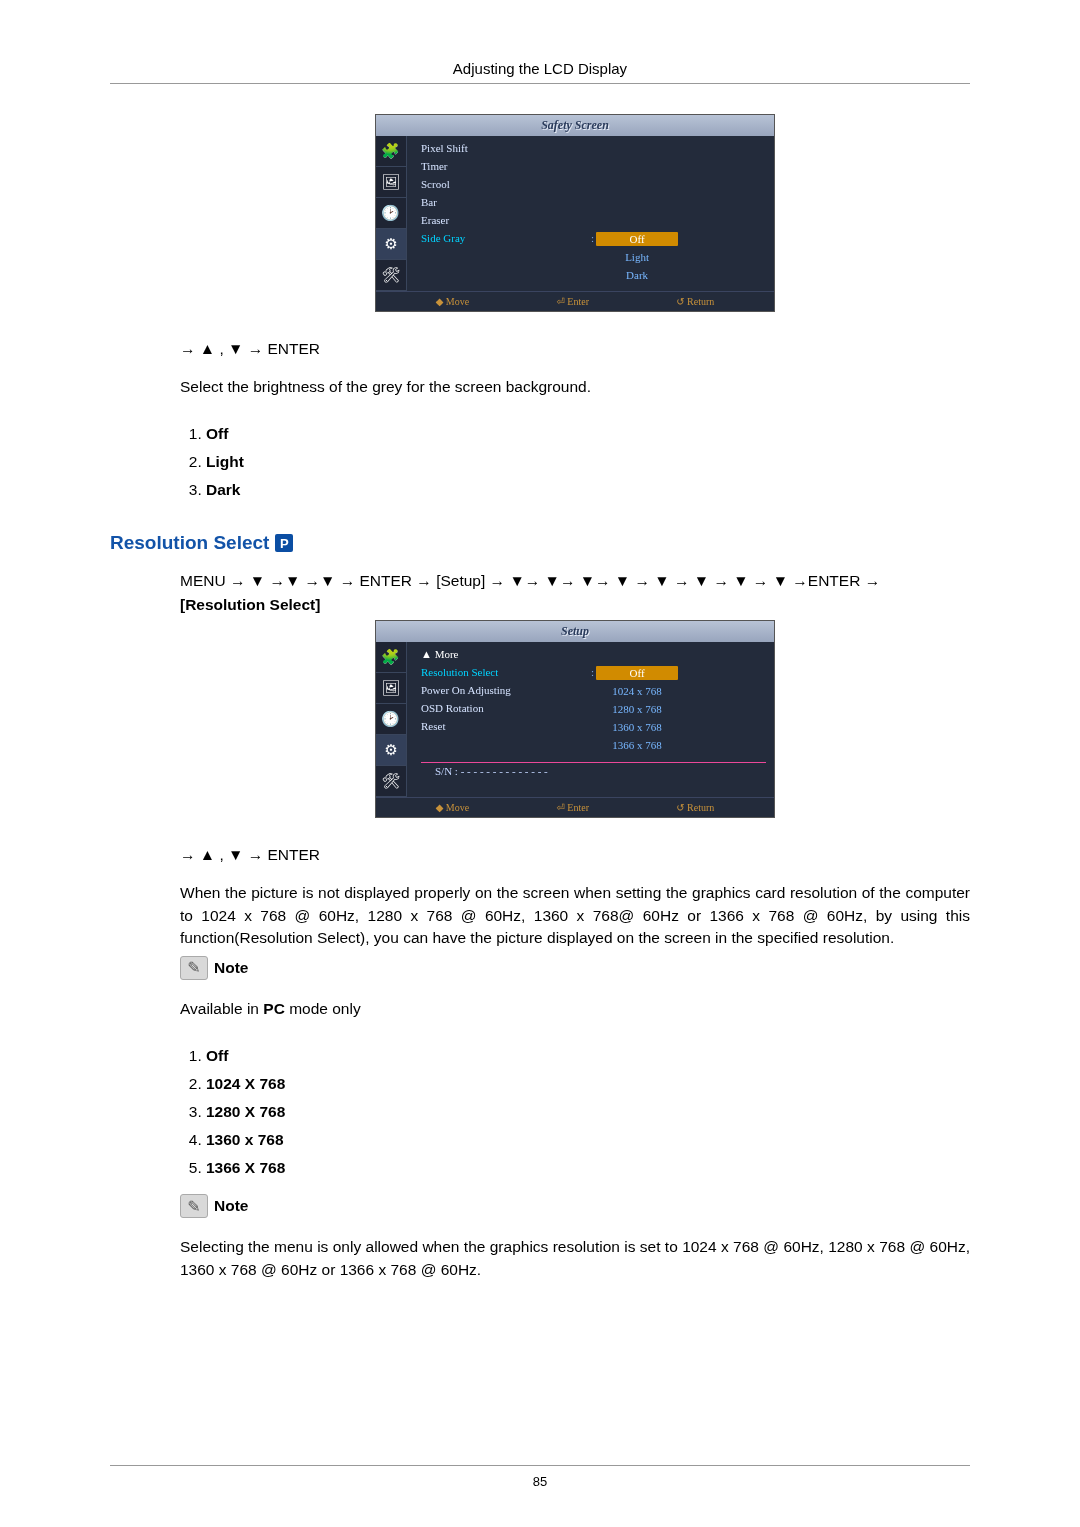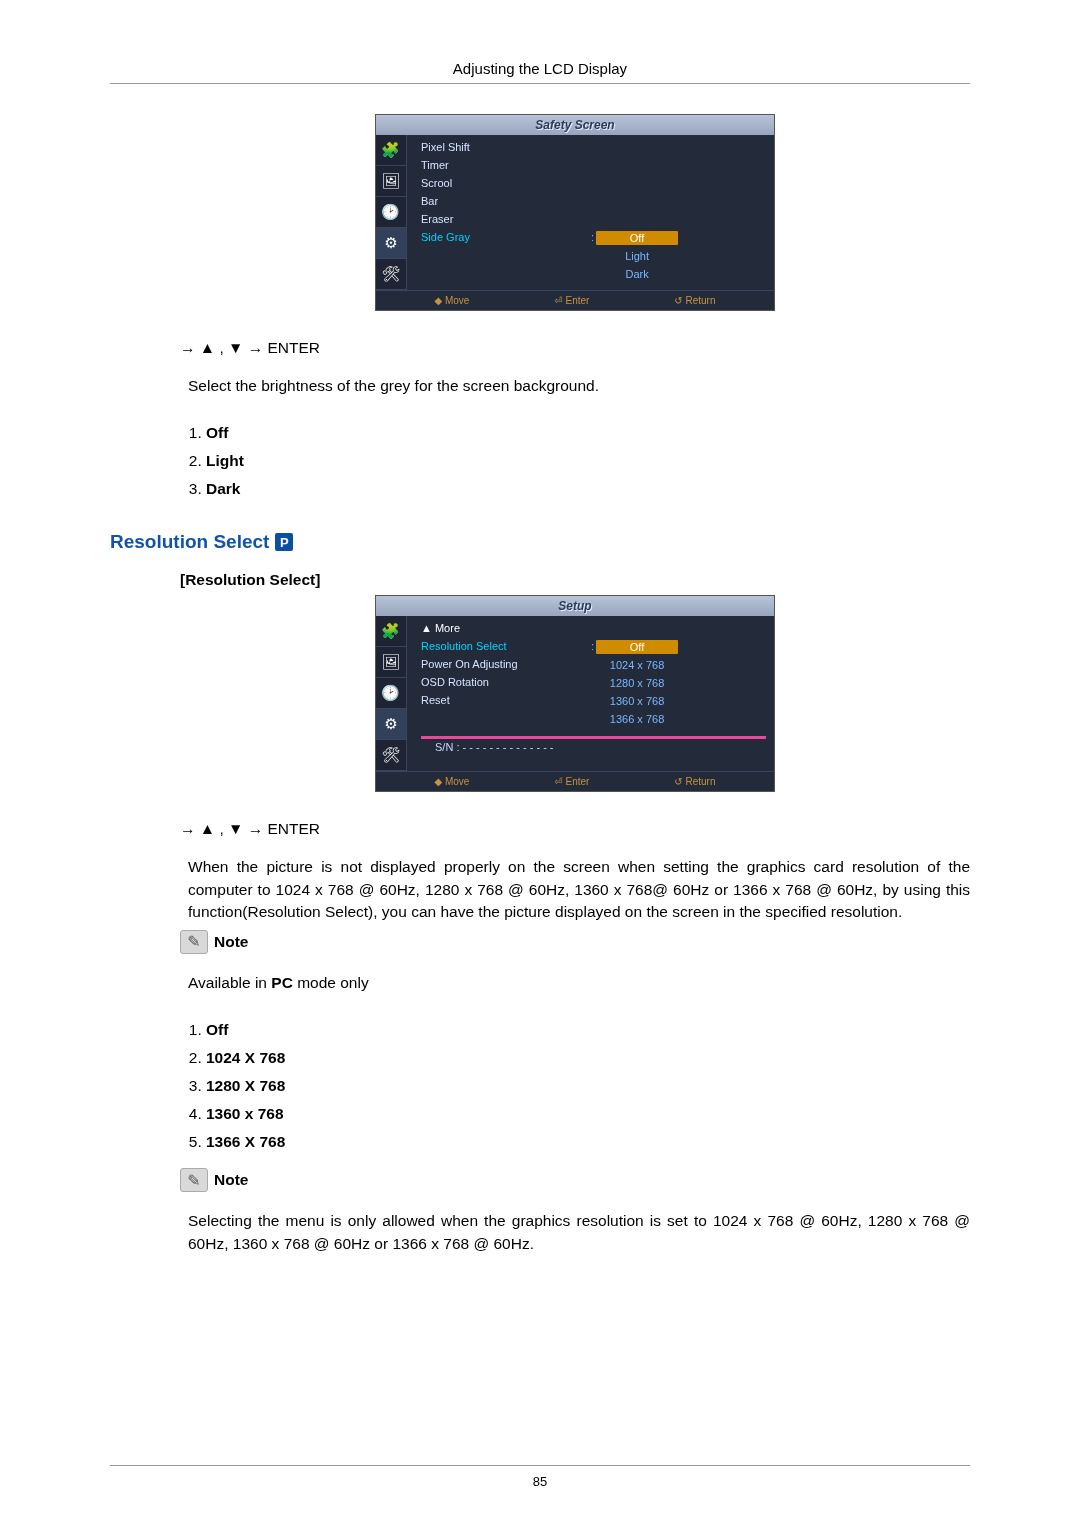--- a/index.html
+++ b/index.html
@@ -30,21 +30,21 @@
     margin-left: 70px;
     font-size: 15.5px;
   }
   .osd-screenshot {
     display: block;
     margin: 0 auto 28px auto;
     width: 398px;
     border: 1px solid #555;
     background: #232b3b;
     font-size: 11px;
-    font-family: Liberation Sans, sans-serif;
+    font-family: Liberation Serif, serif;
     color: #fff;
   }
   .osd-title {
     background: linear-gradient(#b8c3d6, #98a5bd);
     color: #2a3b5b;
     text-align: center;
     padding: 3px 0;
     font-weight: bold;
     font-style: italic;
     font-size: 12px;
@@ -100,28 +100,28 @@
     justify-content: space-around;
     padding: 4px 16px;
     color: #c8923a;
     font-size: 10px;
     border-top: 1px solid #3a4460;
   }
   .sn-row {
     color: #c4d6ff;
     font-size: 11px;
     padding: 2px 0 3px 14px;
-    border-top: 3px solid #ec4899;
+    border-top: 1px solid #ec4899;
     margin-top: 6px;
   }
   .nav-line {
     margin: 16px 0 18px 0;
   }
   .para {
-    margin: 0 0 22px 8px;
+    margin: 0 0 22px 0;
     line-height: 1.45;
     text-align: justify;
   }
   ol.opts {
     margin: 0 0 28px 0;
     padding-left: 26px;
   }
   ol.opts li {
     padding: 5px 0;
     font-size: 15.5px;
@@ -254,20 +254,23 @@
       <li><span class="bold">Dark</span></li>
     </ol>
   </div>
 
   <h2 class="section">
     <span>Resolution Select</span>
     <span class="p-badge">P</span>
   </h2>
 
   <div class="content">
+    <div class="menu-path-row">
+      <span>MENU → ▼ →▼ →▼ → ENTER → </span><span>[Setup]</span><span> → ▼→ ▼→ ▼→ ▼ → ▼ → ▼ → ▼ → ▼ →ENTER →</span>
+    </div>
     <div class="menu-path-row bold">[Resolution Select]</div>
 
     <div class="osd-screenshot" style="margin-top:4px;">
       <div class="osd-title">Setup</div>
       <div class="osd-body">
         <div class="osd-sidebar">
           <div class="osd-sideicon">🧩</div>
           <div class="osd-sideicon">🖼</div>
           <div class="osd-sideicon">🕑</div>
           <div class="osd-sideicon" style="background:#33405a;">⚙</div>

